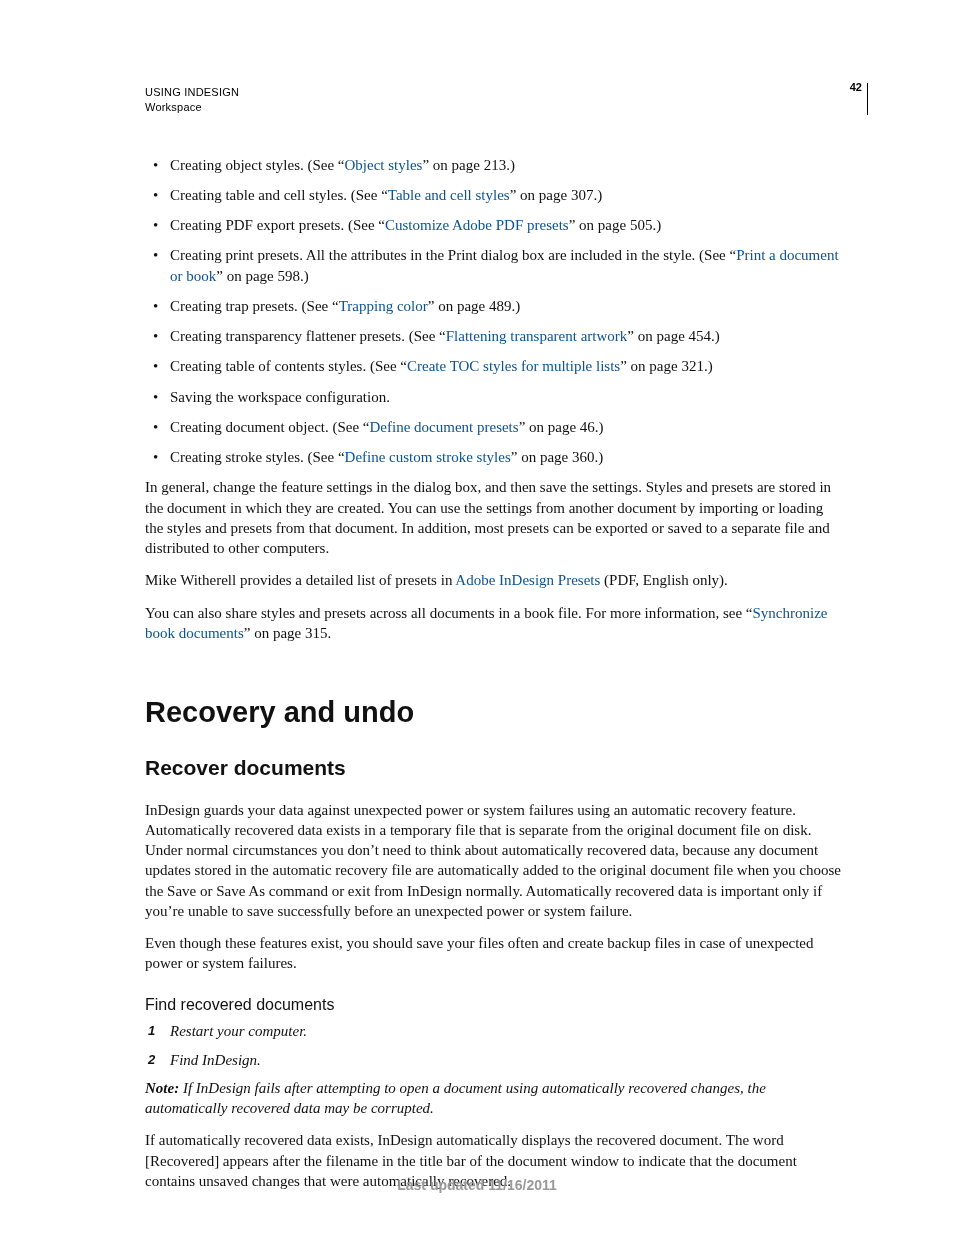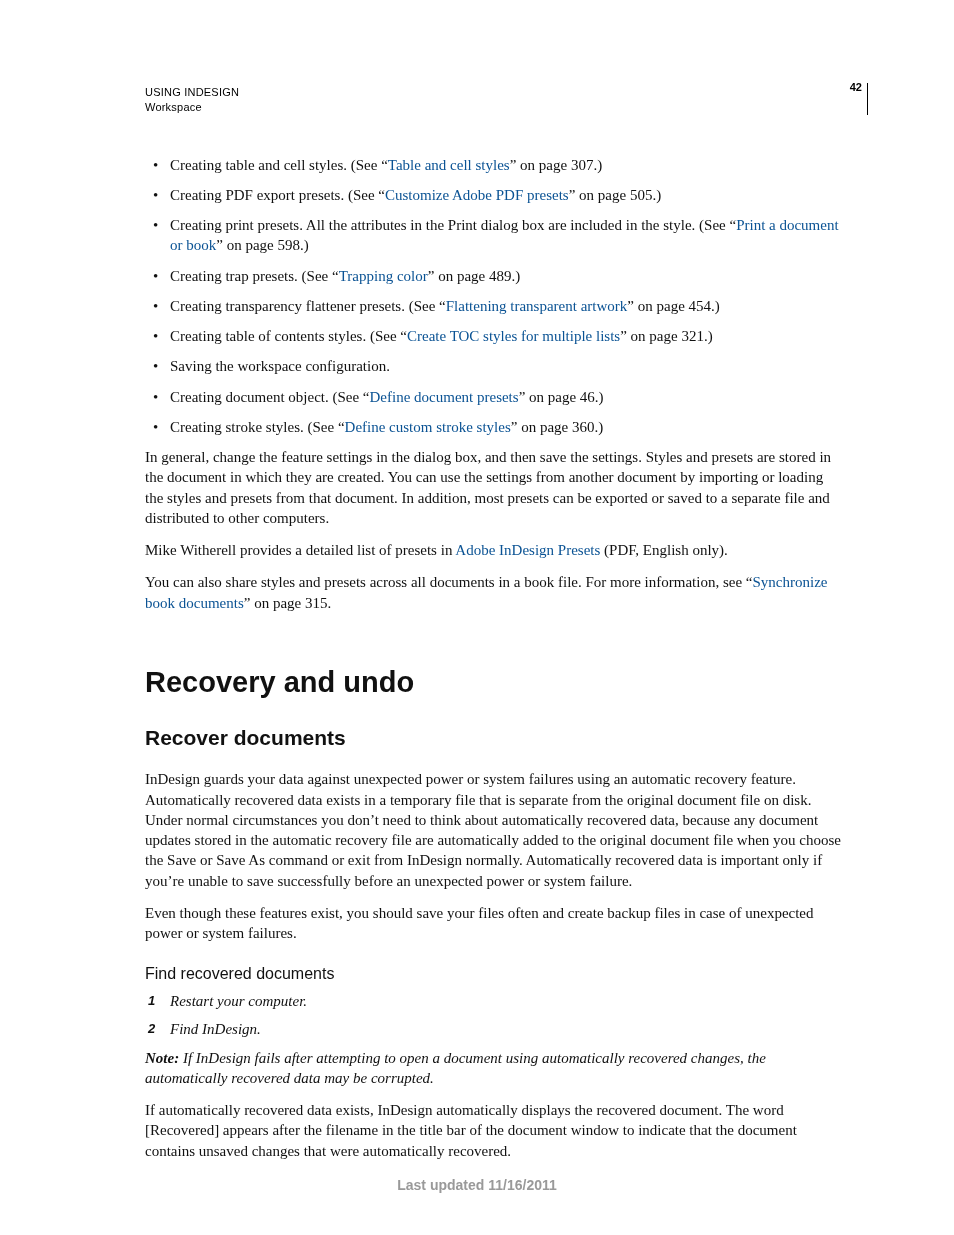--- a/index.html
+++ b/index.html
@@ -133,20 +133,21 @@
     <div class="page-number">42</div>
     <div class="running-head">
       <div class="line1">USING INDESIGN</div>
       <div class="line2">Workspace</div>
     </div>
   </div>
 
   <div class="content">
 
     <ul class="bullets">
+      <li><span>Creating object styles. (See “</span><span class="link">Object styles</span><span>” on page 213.)</span></li>
       <li><span>Creating table and cell styles. (See “</span><span class="link">Table and cell styles</span><span>” on page 307.)</span></li>
       <li><span>Creating PDF export presets. (See “</span><span class="link">Customize Adobe PDF presets</span><span>” on page 505.)</span></li>
       <li><span>Creating print presets. All the attributes in the Print dialog box are included in the style. (See “</span><span class="link">Print a document or book</span><span>” on page 598.)</span></li>
       <li><span>Creating trap presets. (See “</span><span class="link">Trapping color</span><span>” on page 489.)</span></li>
       <li><span>Creating transparency flattener presets. (See “</span><span class="link">Flattening transparent artwork</span><span>” on page 454.)</span></li>
       <li><span>Creating table of contents styles. (See “</span><span class="link">Create TOC styles for multiple lists</span><span>” on page 321.)</span></li>
       <li><span>Saving the workspace configuration.</span></li>
       <li><span>Creating document object. (See “</span><span class="link">Define document presets</span><span>” on page 46.)</span></li>
       <li><span>Creating stroke styles. (See “</span><span class="link">Define custom stroke styles</span><span>” on page 360.)</span></li>
     </ul>

